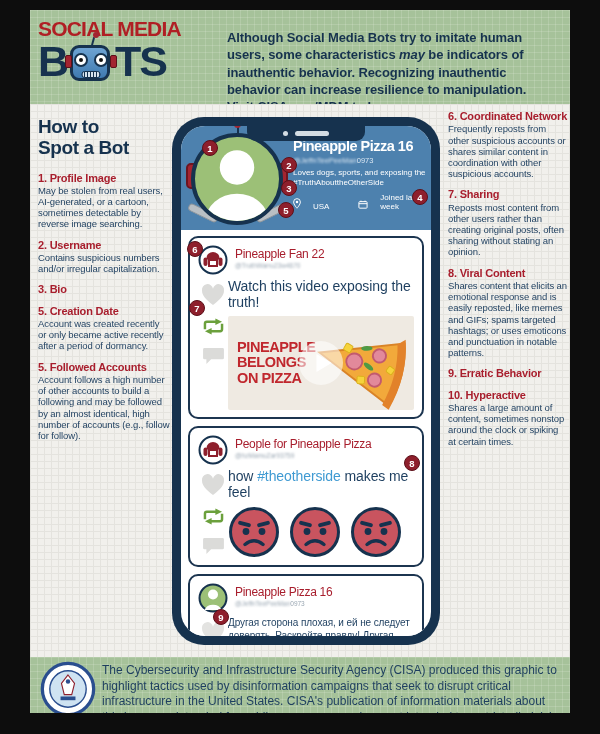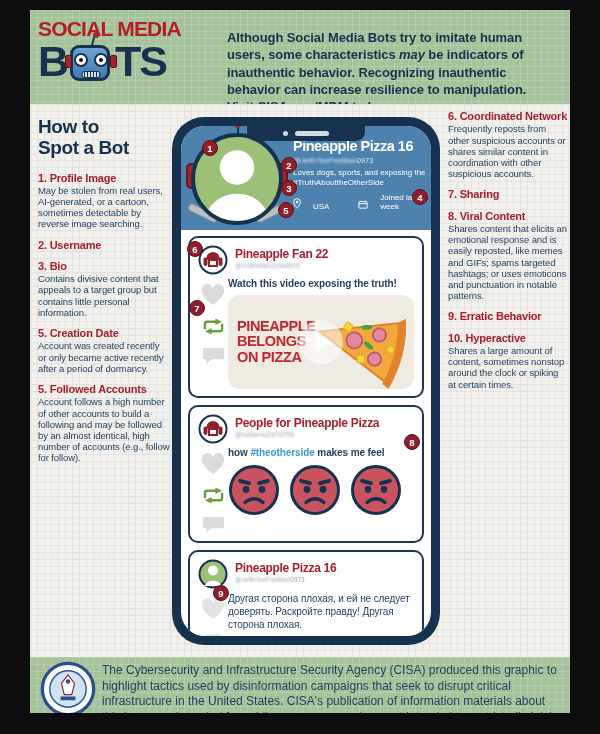--- a/index.html
+++ b/index.html
@@ -98,30 +98,30 @@
   .p-meta .gap { width:6px; }
   .p-stats { font-size:8px; margin-top:20px; letter-spacing:0.1px; }
   .p-stats b { font-weight:bold; }
 
   .feed { position:absolute; top:104px; left:0; width:100%; height:406px; padding:6px 7px;
     display:flex; flex-direction:column; gap:7px; z-index:1; }
   .post { position:relative; border:2px solid #1c3550; border-radius:10px; background:#fff;
     padding:7px 8px; flex:0 0 auto; }
   .post-head { display:flex; gap:7px; align-items:flex-start; }
   .post-avatar { width:30px; height:30px; flex:0 0 30px; }
-  .post-name { font-size:12px; font-weight:bold; color:#a81e2d; letter-spacing:-0.3px; margin-top:2px; }
+  .post-name { font-size:12px; font-weight:normal; color:#a81e2d; letter-spacing:-0.3px; margin-top:2px; }
   .post-handle { font-size:6.5px; color:#9aa7b3; margin-top:1px; }
   .post-body { display:flex; margin-top:3px; }
   .rail { width:30px; flex:0 0 30px; display:flex; flex-direction:column; gap:11px;
     align-items:center; padding-top:5px; }
   .content-col { flex:1; min-width:0; }
-  .post-text { font-size:10px; color:#1d3e5f; letter-spacing:-0.1px;font-weight:bold; }
+  .post-text { font-size:14px; color:#1d3e5f; letter-spacing:-0.1px; }
   .hashtag { color:#3f9ad2;margin-top:6px; }
 
-  .video { position:relative; margin-top:6px; height:94px; background:#efeae2; border-radius:12px; overflow:hidden; }
+  .video { position:relative; margin-top:6px; height:94px; background:#efeae2; border-radius:2px; overflow:hidden; }
   .video-text { position:absolute; left:9px; top:50%; transform:translateY(-50%); z-index:2;
     font-size:14.5px; font-weight:bold; color:#c0272d; line-height:1.06; letter-spacing:-0.4px; }
   .pizza { position:absolute; right:-2px; top:2px; width:104px; height:90px; z-index:1; }
   .play { position:absolute; left:50%; top:50%; transform:translate(-50%,-50%); width:44px; height:44px;
     border-radius:50%; background:rgba(255,255,255,.55); z-index:3; }
   .play::after { content:""; position:absolute; left:56%; top:50%; transform:translate(-50%,-50%);
     border-left:15px solid #fff; border-top:9px solid transparent; border-bottom:9px solid transparent; }
 
   .emoji-row { display:flex; gap:9px; margin-top:6px; }
   .emoji { width:52px; height:52px; }
@@ -175,24 +175,24 @@
     <div class="main grid-light">
 
       <div class="left-col">
         <h1 class="col-title"><span>How to</span><br><span>Spot a Bot</span></h1>
         <div class="col-item">
           <h3>1. Profile Image</h3>
           <p>May be stolen from real users, AI-generated, or a cartoon, sometimes detectable by reverse image searching.</p>
         </div>
         <div class="col-item">
           <h3>2. Username</h3>
+          <p>Contains suspicious numbers and/or irregular capitalization.</p>
         </div>
         <div class="col-item">
           <h3>3. Bio</h3>
-          <p>Contains divisive content that appeals to a target group but contains little personal information.</p>
         </div>
         <div class="col-item">
           <h3>5. Creation Date</h3>
           <p>Account was created recently or only became active recently after a period of dormancy.</p>
         </div>
         <div class="col-item">
           <h3>5. Followed Accounts</h3>
           <p>Account follows a high number of other accounts to build a following and may be followed by an almost identical, high number of accounts (e.g., follow for follow).</p>
         </div>
       </div>
@@ -428,20 +428,21 @@
         </div>
       </div>
 
       <div class="right-col">
         <div class="col-item">
           <h3>6. Coordinated Network</h3>
           <p>Frequently reposts from other suspicious accounts or shares similar content in coordination with other suspicious accounts.</p>
         </div>
         <div class="col-item">
           <h3>7. Sharing</h3>
+          <p>Reposts most content from other users rather than creating original posts, often sharing without stating an opinion.</p>
         </div>
         <div class="col-item">
           <h3>8. Viral Content</h3>
           <p>Shares content that elicits an emotional response and is easily reposted, like memes and GIFs; spams targeted hashtags; or uses emoticons and punctuation in notable patterns.</p>
         </div>
         <div class="col-item">
           <h3>9. Erratic Behavior</h3>
         </div>
         <div class="col-item">
           <h3>10. Hyperactive</h3>

